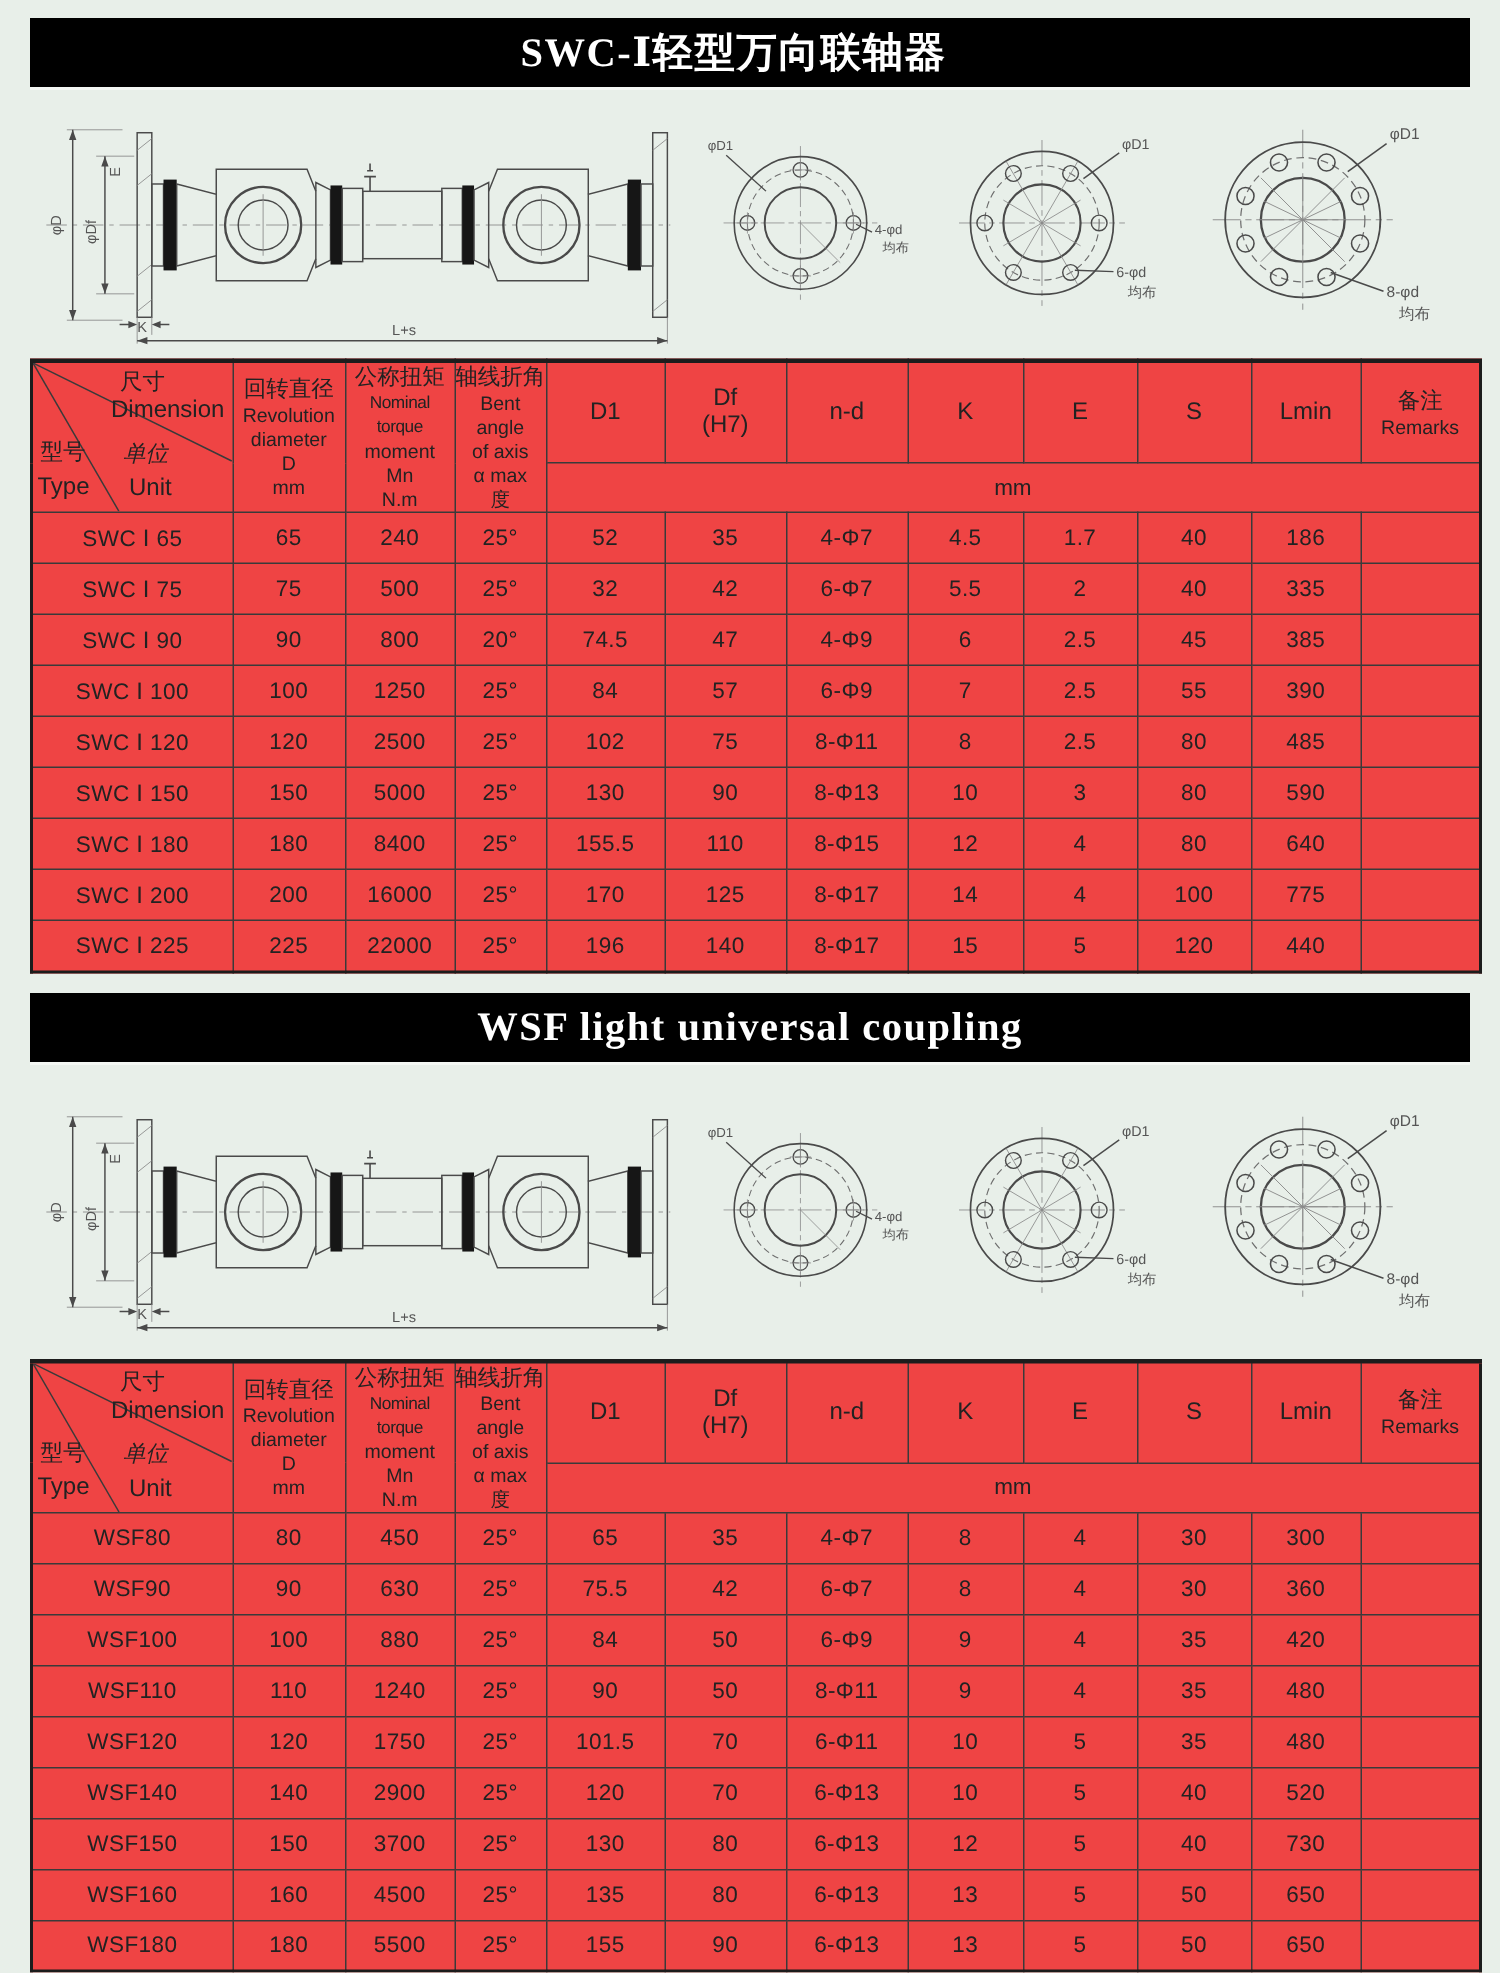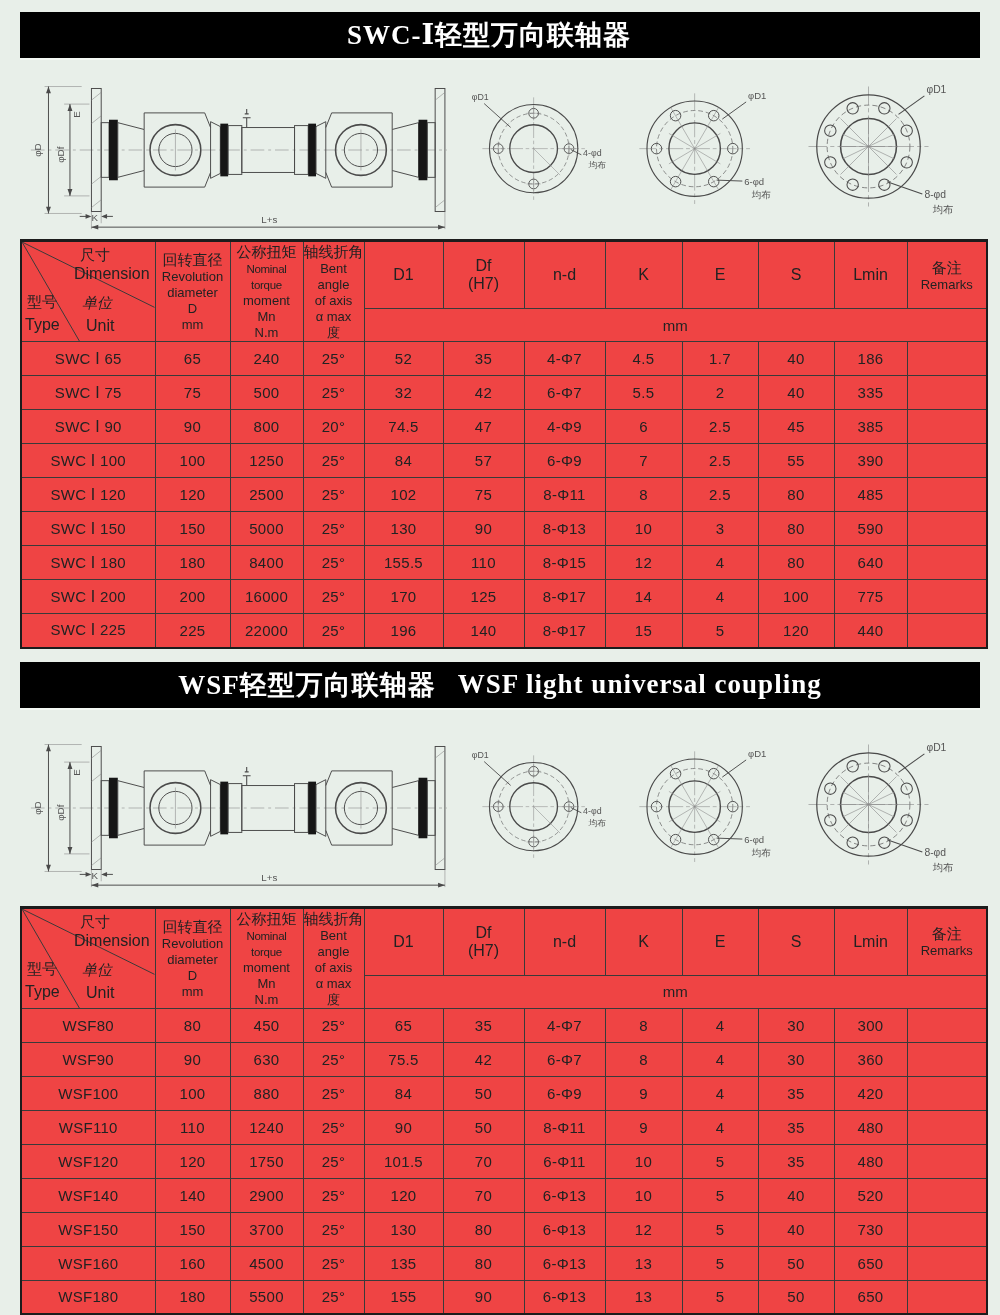--- a/index.html
+++ b/index.html
@@ -448,21 +448,20 @@
           <td>15</td>
           <td>5</td>
           <td>120</td>
           <td>440</td>
           <td></td>
         </tr>
       </tbody>
   </table>
 
   <div class="banner" style="margin-top:13px">
-    <span class="zh">WSF轻型万向联轴器</span>
     <span class="en">WSF light universal coupling</span>
   </div>
 
   <div class="drawing second">
     <div class="shaft-wrap">
       <svg viewBox="0 0 440 170" width="440" height="166" class="tech">
         <use href="#shaft"></use>
         <text x="22" y="92" transform="rotate(-90 22 92)">φD</text>
         <text x="46" y="98" transform="rotate(-90 46 98)">φDf</text>
         <text x="62" y="52" class="dimtxt" transform="rotate(-90 62 52)">E</text>

